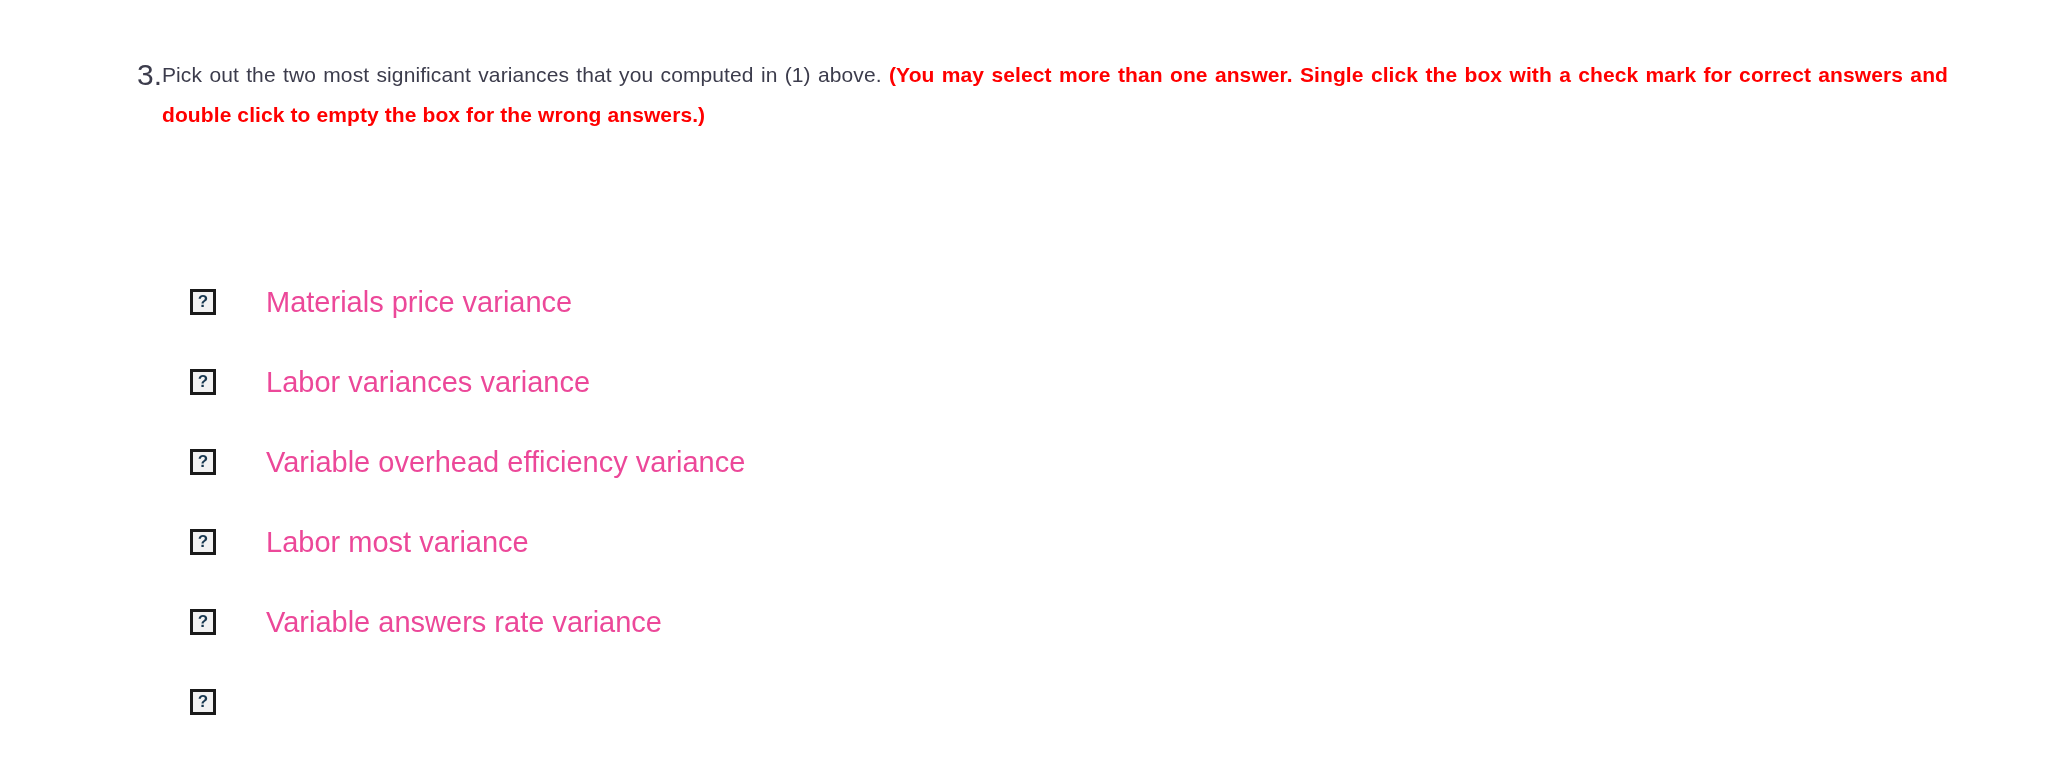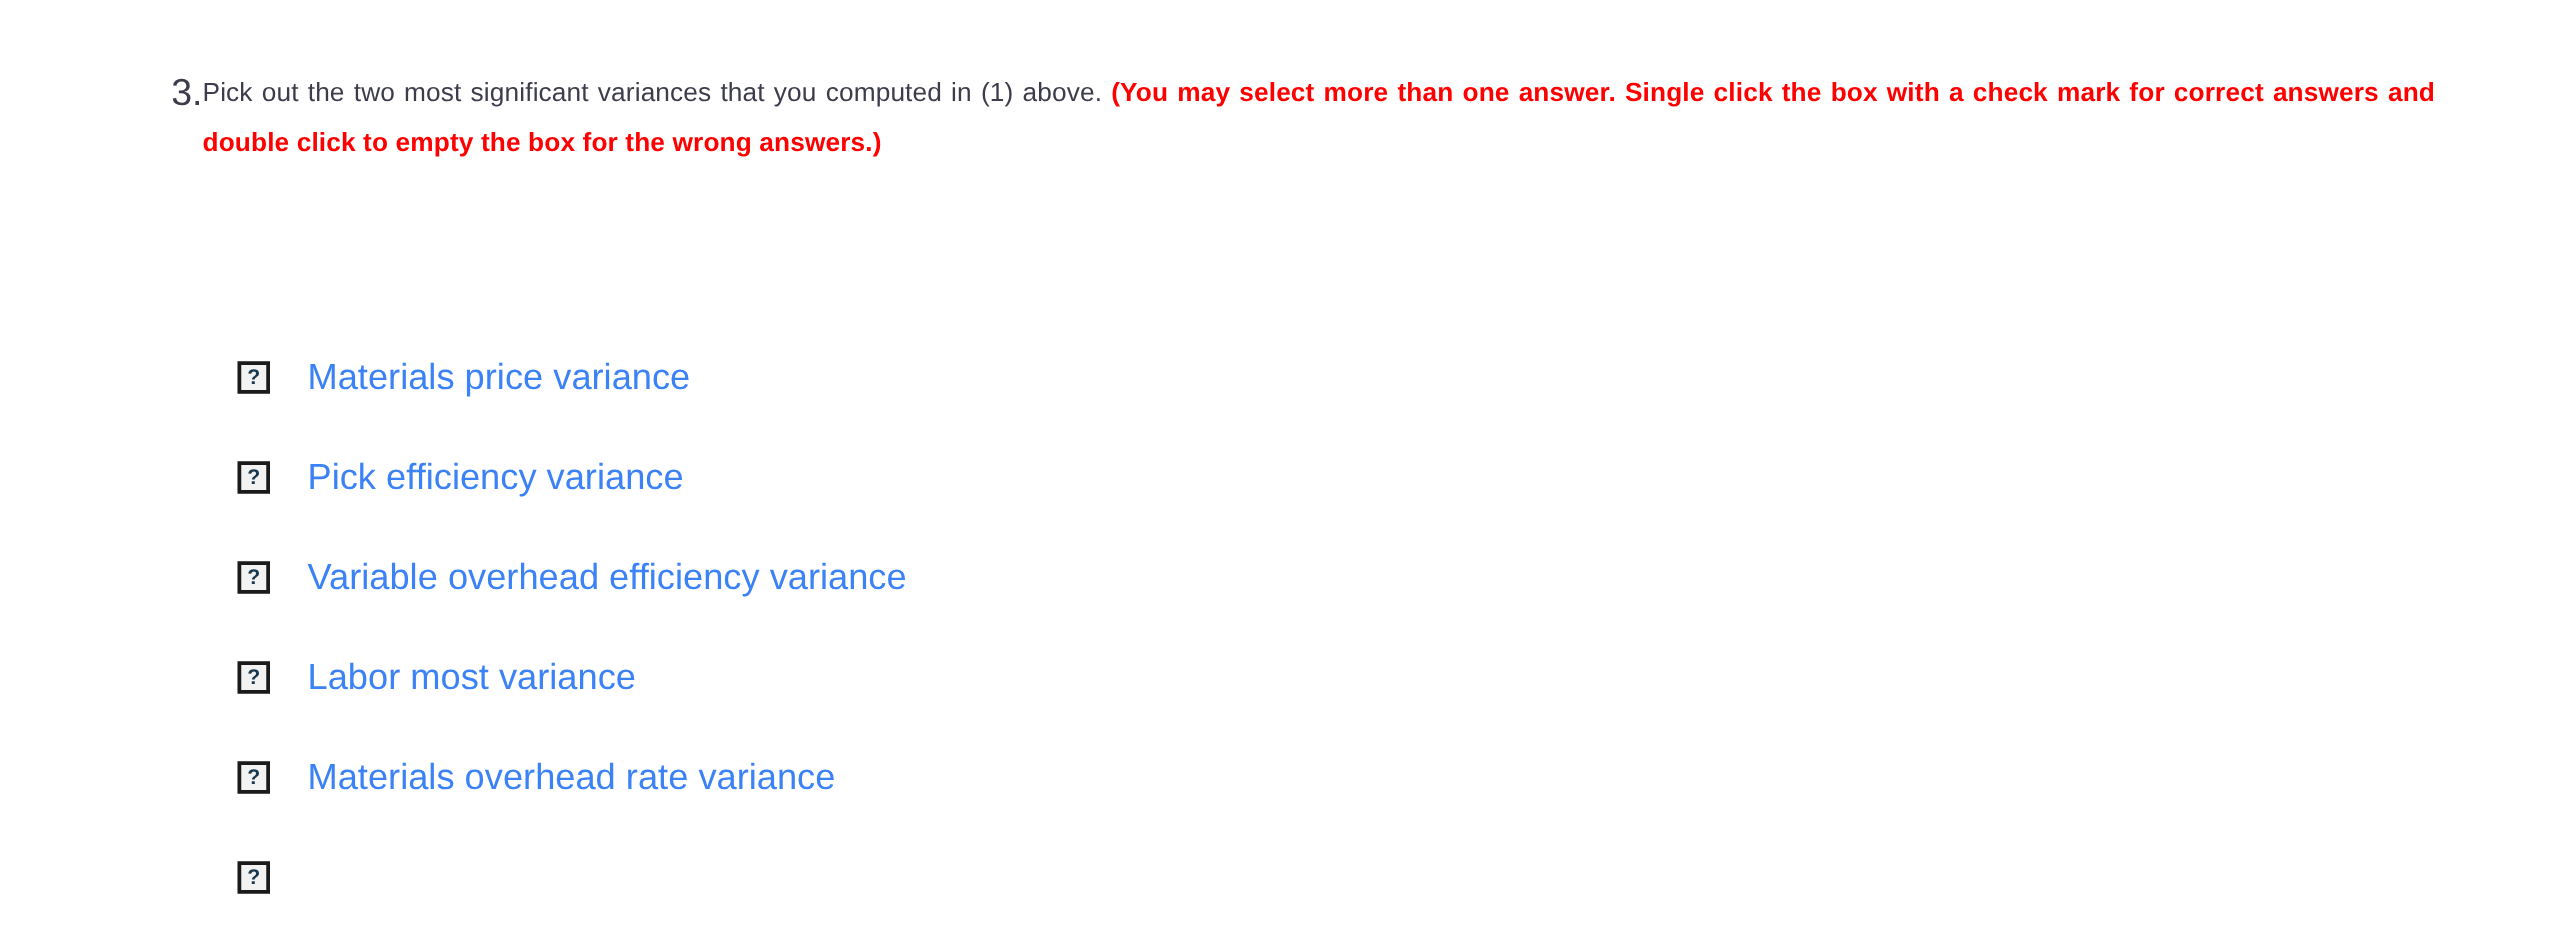--- a/index.html
+++ b/index.html
@@ -92,24 +92,24 @@
     font-family: "Liberation Sans", sans-serif;
     font-size: 17px;
     font-weight: bold;
     color: #17374f;
     line-height: 1;
     position: relative;
     top: -1px;
   }
 
   .option-label {
-    margin-left: 30px;
+    margin-left: 50px;
     font-size: 29px;
     line-height: 34px;
-    color: #3b82f6;
+    color: #ec4899;
     white-space: nowrap;
   }
 </style>
 </head>
 <body>
 
 <div class="page">
 
   <div class="question">
     <span class="q-number">3.</span>
@@ -125,42 +125,42 @@
       <span class="broken-img-icon">
         <span class="qm">?</span>
       </span>
       <span class="option-label">Materials price variance</span>
     </div>
 
     <div class="option-row">
       <span class="broken-img-icon">
         <span class="qm">?</span>
       </span>
-      <span class="option-label">Pick efficiency variance</span>
+      <span class="option-label">Labor variances variance</span>
     </div>
 
     <div class="option-row">
       <span class="broken-img-icon">
         <span class="qm">?</span>
       </span>
       <span class="option-label">Variable overhead efficiency variance</span>
     </div>
 
     <div class="option-row">
       <span class="broken-img-icon">
         <span class="qm">?</span>
       </span>
       <span class="option-label">Labor most variance</span>
     </div>
 
     <div class="option-row">
       <span class="broken-img-icon">
         <span class="qm">?</span>
       </span>
-      <span class="option-label">Materials overhead rate variance</span>
+      <span class="option-label">Variable answers rate variance</span>
     </div>
 
     <div class="option-row">
       <span class="broken-img-icon">
         <span class="qm">?</span>
       </span>
     </div>
 
   </div>
 

